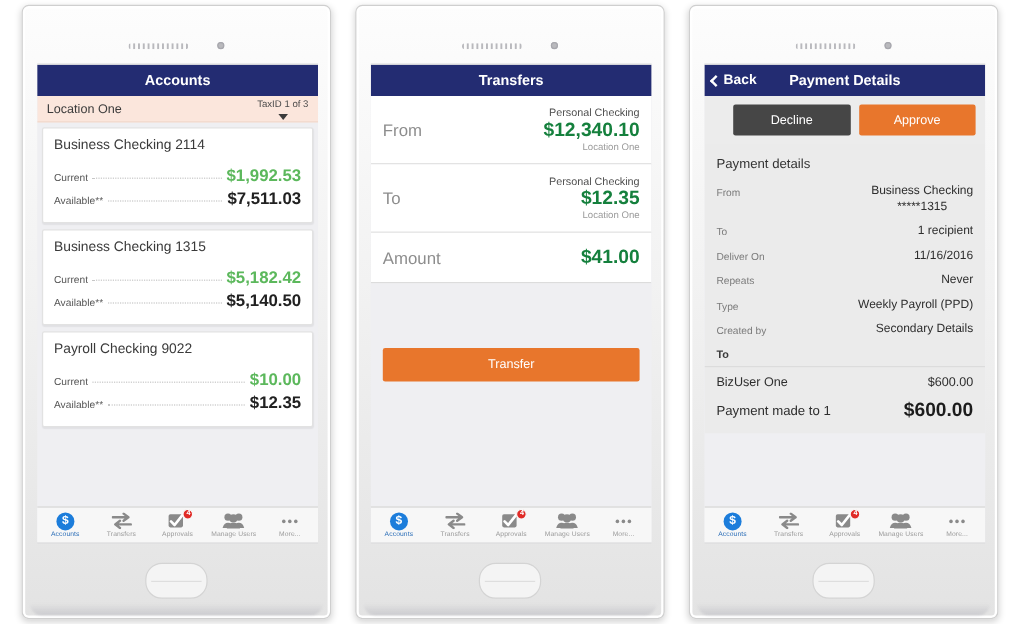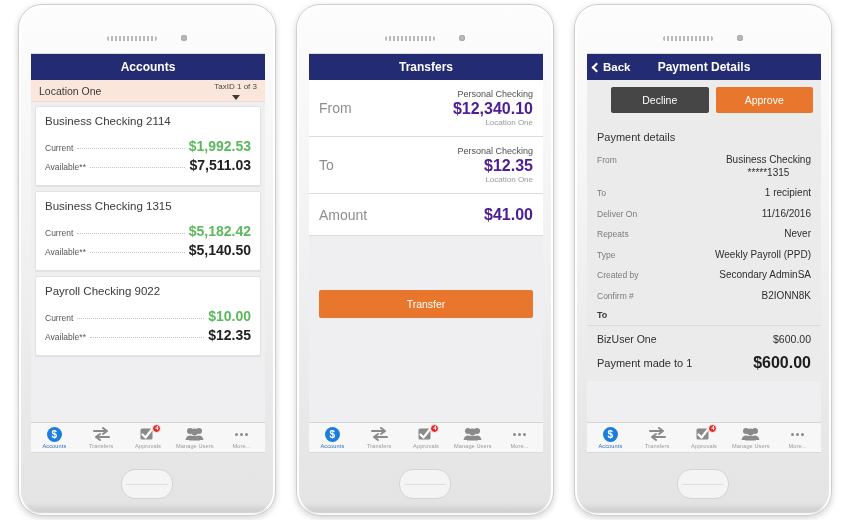--- a/index.html
+++ b/index.html
@@ -9,21 +9,21 @@
     font-family: "Liberation Sans", sans-serif;
     overflow: hidden;
   }
   .stage { position: relative; width: 850px; height: 520px; display: flex; justify-content: space-between; padding: 0 18px; }
 
   
   .phone {
     position: relative;
     width: 258px; height: 512px;
     margin-top: 4px;
-    border-radius: 24px;
+    border-radius: 6px;
     background: linear-gradient(180deg,#fdfdfd 0%,#f2f2f2 45%,#e3e3e3 100%);
     border: 1px solid #cfcfcf;
     box-shadow: 0 2px 6px rgba(0,0,0,.18), inset 0 0 0 2px #ffffff;
     padding: 48px 12px 0 12px;
   }
   .phone::after{
     content:""; position:absolute; left:6px; right:6px; bottom:2px; height:10px;
     border-radius:0 0 30px 30px;
     background:linear-gradient(180deg,rgba(0,0,0,0) 0%,rgba(160,160,170,.35) 100%);
     filter: blur(1px);
@@ -85,21 +85,21 @@
 
   
   .tr-row {
     background:#fff; border-bottom:1px solid #dcdcdc;
     display:flex; align-items:center; justify-content:space-between;
     padding:9px 10px; min-height:56px;
   }
   .tr-label { font-size:14px; color:#8d8d8d; }
   .tr-right { text-align:right; }
   .tr-sub { font-size:9px; color:#4f4f4f; }
-  .tr-amt { font-size:16px; font-weight:bold; color:#4c1d95; line-height:1.2; }
+  .tr-amt { font-size:16px; font-weight:bold; color:#15803d; line-height:1.2; }
   .tr-loc { font-size:8px; color:#9a9a9a; }
   .tr-row.amount { min-height:42px; }
   .tr-row.amount .tr-amt { font-size:16px; }
   .btn-wrap { padding:14px 10px; }
   .btn-primary {
     display:block; width:100%; background:#e8762c; color:#fff;
     border:none; border-radius:2px; padding:8px 0;
     font-size:10.5px; font-family:inherit; cursor:pointer; text-align:center;margin-top:40px;
   }
 
@@ -408,25 +408,21 @@
           <div class="pd-row">
             <span class="pd-key">Repeats</span>
             <span class="pd-val">Never</span>
           </div>
           <div class="pd-row">
             <span class="pd-key">Type</span>
             <span class="pd-val">Weekly Payroll (PPD)</span>
           </div>
           <div class="pd-row">
             <span class="pd-key">Created by</span>
-            <span class="pd-val">Secondary AdminSA</span>
-          </div>
-          <div class="pd-row">
-            <span class="pd-key">Confirm #</span>
-            <span class="pd-val">B2IONN8K</span>
+            <span class="pd-val">Secondary Details</span>
           </div>
 
           <div class="pd-sep">To</div>
           <div class="pd-line"></div>
 
           <div class="pd-item">
             <span class="pd-item-name">BizUser One</span>
             <span class="pd-item-amt">$600.00</span>
           </div>
 

